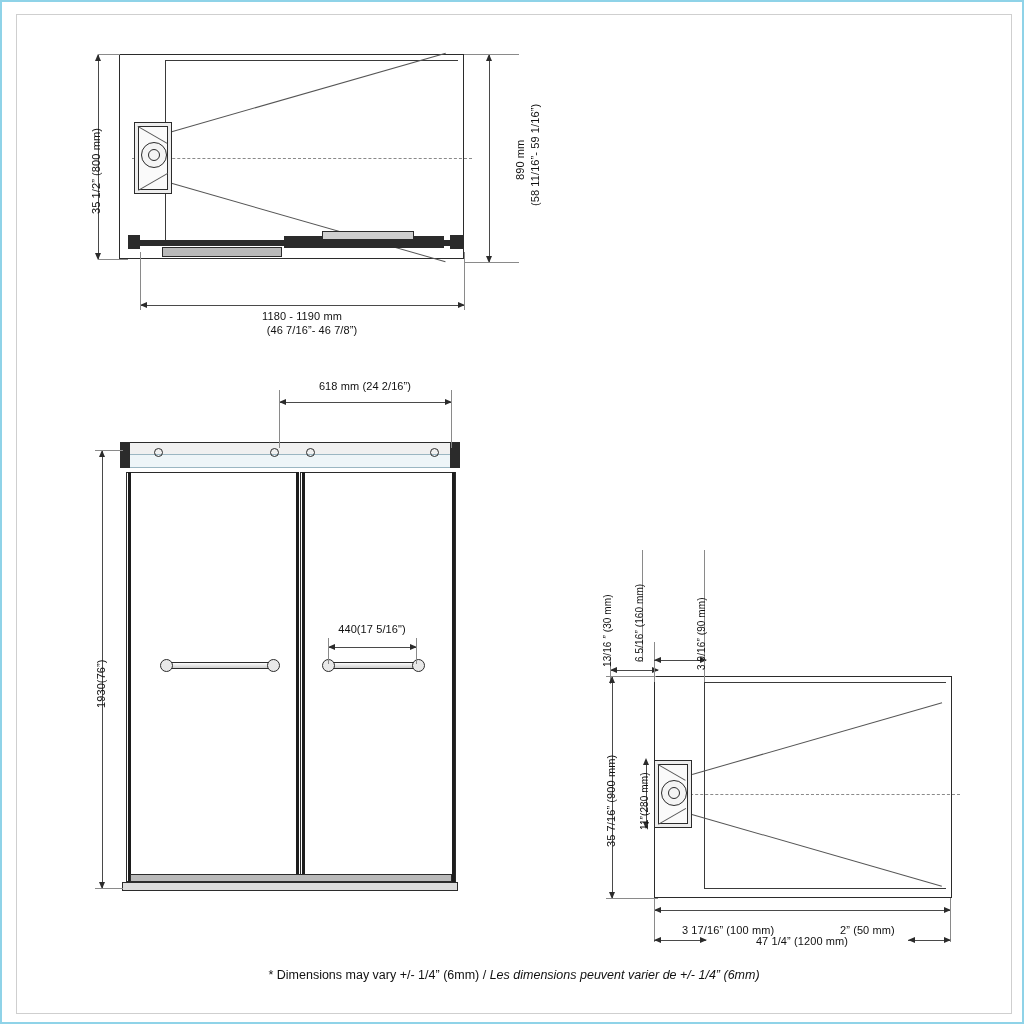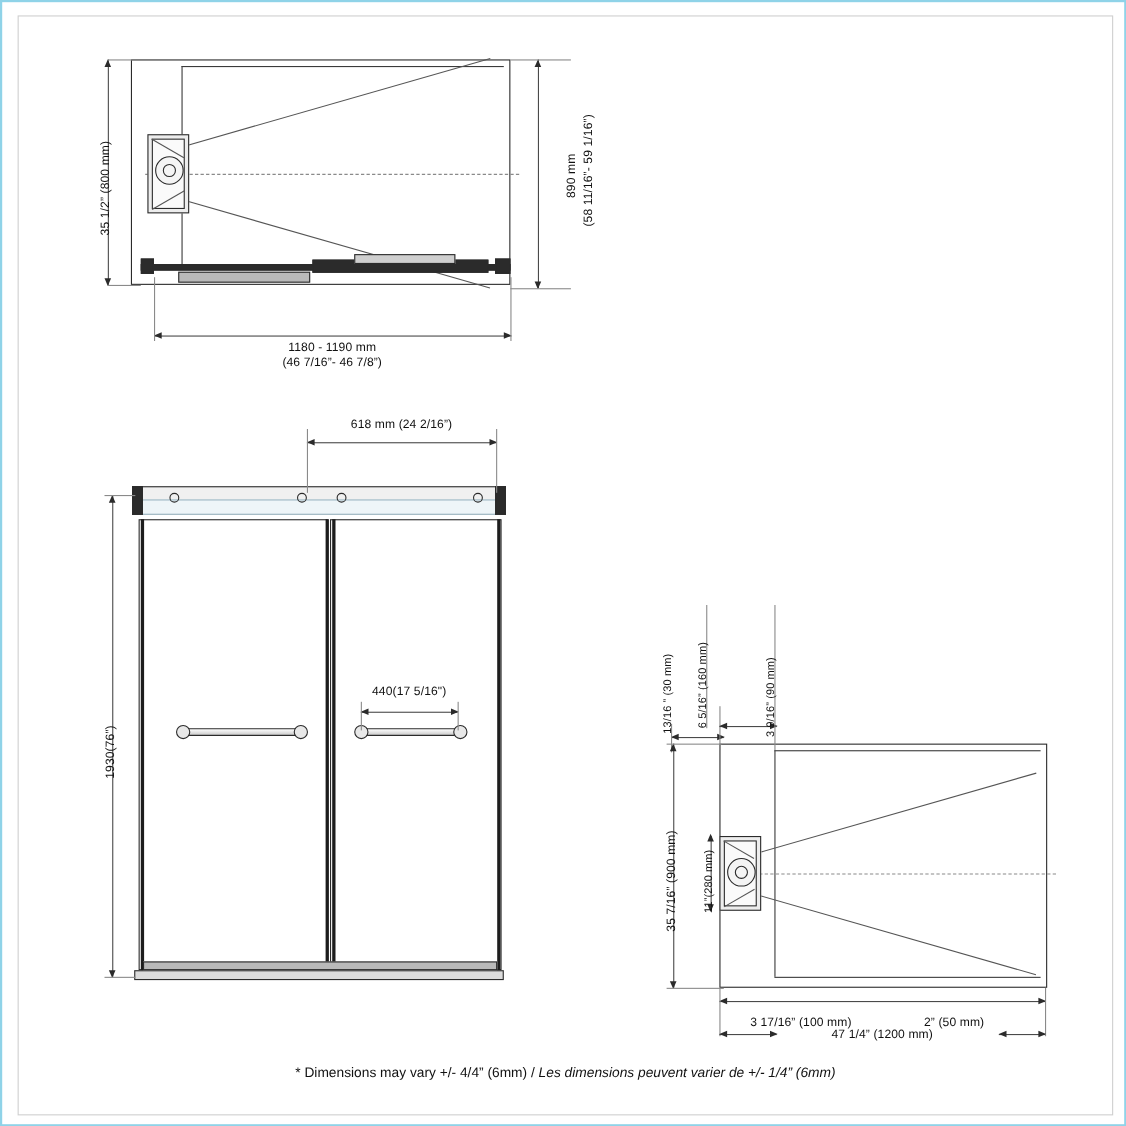--- a/index.html
+++ b/index.html
@@ -175,21 +175,21 @@
     <div class="ln h grey" style="left:462px; top:260px; width:55px;"></div>
     <div class="lbl rot" style="left:512px; top:178px;">890 mm</div>
     <div class="lbl rot" style="left:527px; top:204px;">(58 11/16”- 59 1/16”)</div>
 
     <div class="ln h dim" style="left:138px; top:303px; width:325px;"></div>
     <div class="arrow arr-l" style="left:138px; top:300px;"></div>
     <div class="arrow arr-r" style="left:456px; top:300px;"></div>
     <div class="ln v grey" style="left:138px; top:250px; height:58px;"></div>
     <div class="ln v grey" style="left:462px; top:250px; height:58px;"></div>
     <div class="lbl c" style="left:190px; top:308px; width:220px;">1180 - 1190 mm</div>
-    <div class="lbl c" style="left:190px; top:322px; width:220px;text-align:center;">(46 7/16”- 46 7/8”)</div>
+    <div class="lbl c" style="left:200px; top:322px; width:220px;text-align:center;">(46 7/16”- 46 7/8”)</div>
   </div>
 
   <div>
 
     <div class="box" style="left:118px; top:440px; width:340px; height:26px; background:#f0f0f0;"></div>
     <div class="box fill-glass" style="left:124px; top:452px; width:328px; height:14px; border-color:#9bb6c2;"></div>
     <div class="box fill-dark" style="left:118px; top:440px; width:10px; height:26px;"></div>
     <div class="box fill-dark" style="left:448px; top:440px; width:10px; height:26px;"></div>
     <div class="circ" style="left:152px; top:446px; width:9px; height:9px;"></div>
     <div class="circ" style="left:268px; top:446px; width:9px; height:9px;"></div>
@@ -294,15 +294,15 @@
     <div class="arrow arr-r" style="left:698px; top:935px;"></div>
     <div class="lbl" style="left:680px; top:922px;">3 17/16” (100 mm)</div>
 
     <div class="ln h dim" style="left:906px; top:938px; width:42px;"></div>
     <div class="arrow arr-l" style="left:906px; top:935px;"></div>
     <div class="arrow arr-r" style="left:942px; top:935px;"></div>
     <div class="lbl" style="left:838px; top:922px;">2” (50 mm)</div>
   </div>
 
   <div class="footnote" style="top:966px;">
-    <span>* Dimensions may vary +/- 4/4” (6mm) / </span><i>Les dimensions peuvent varier de +/- 1/4” (6mm)</i>
+    <span>* Dimensions may vary +/- 1/4” (6mm) / </span><i>Les dimensions peuvent varier de +/- 1/4” (6mm)</i>
   </div>
 </div>
 
 </body></html>

